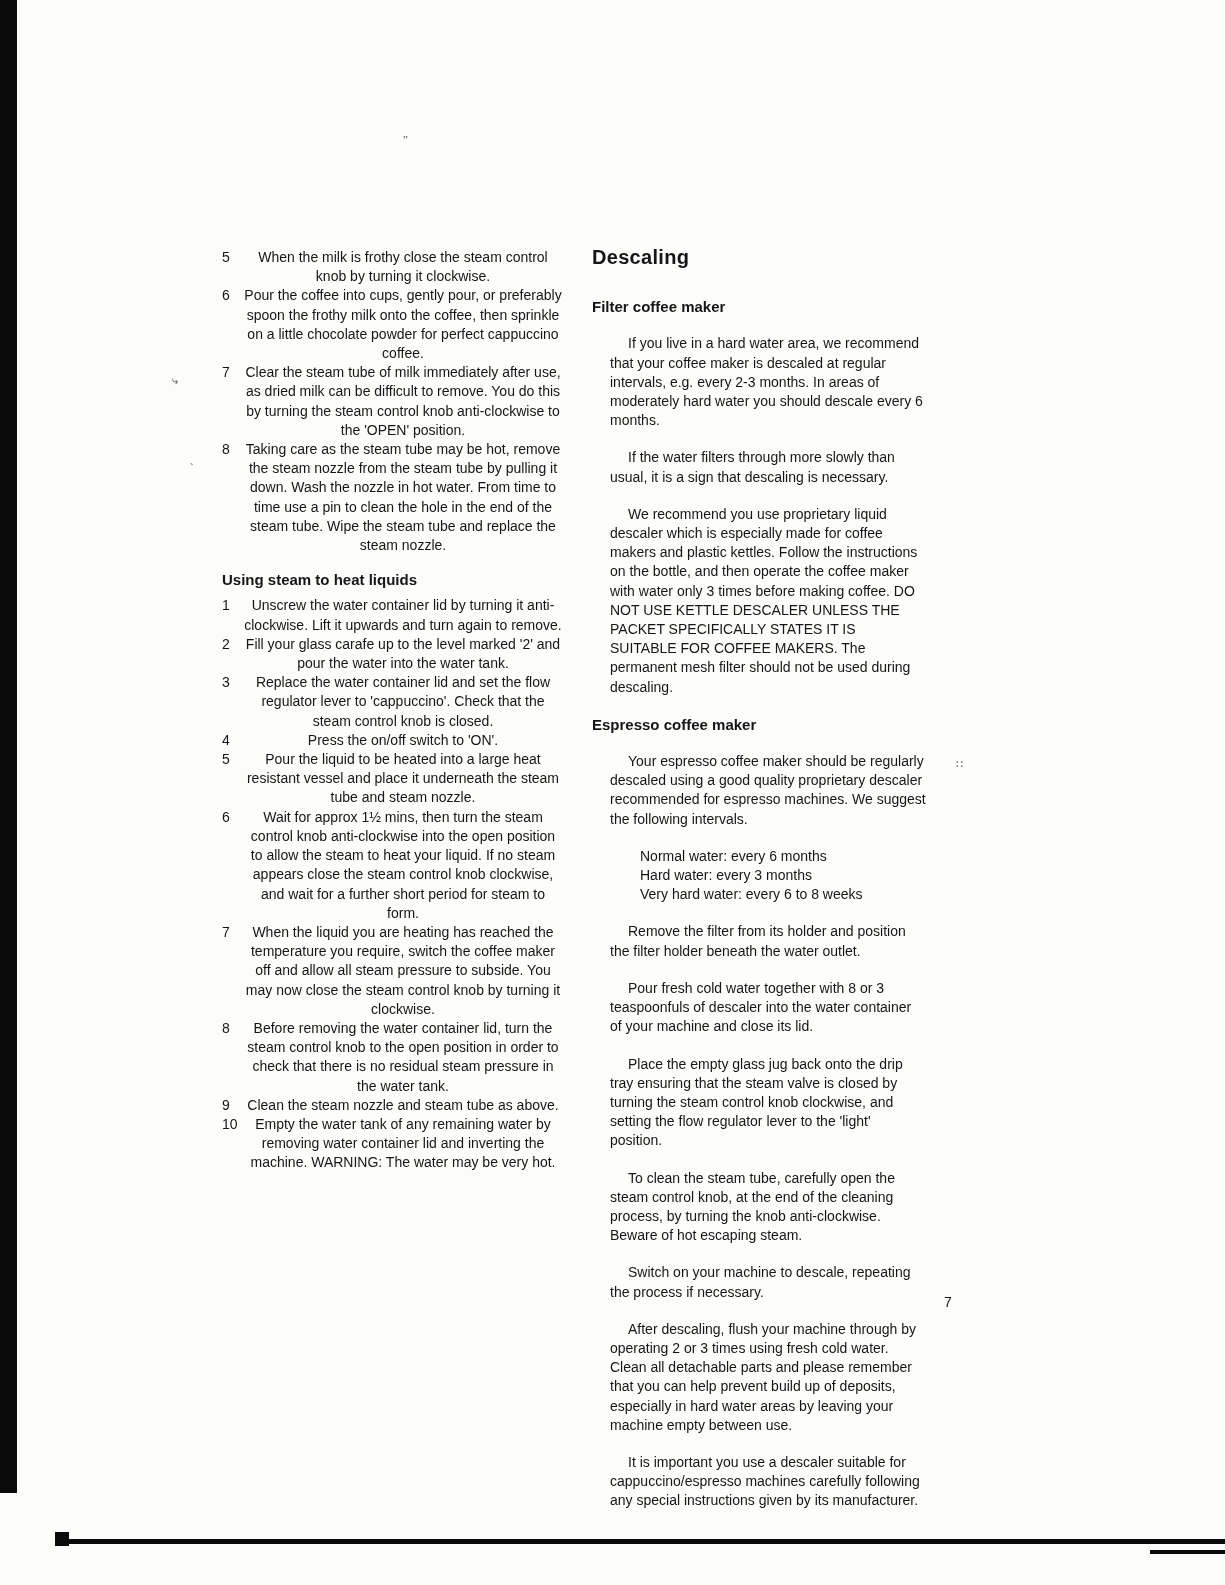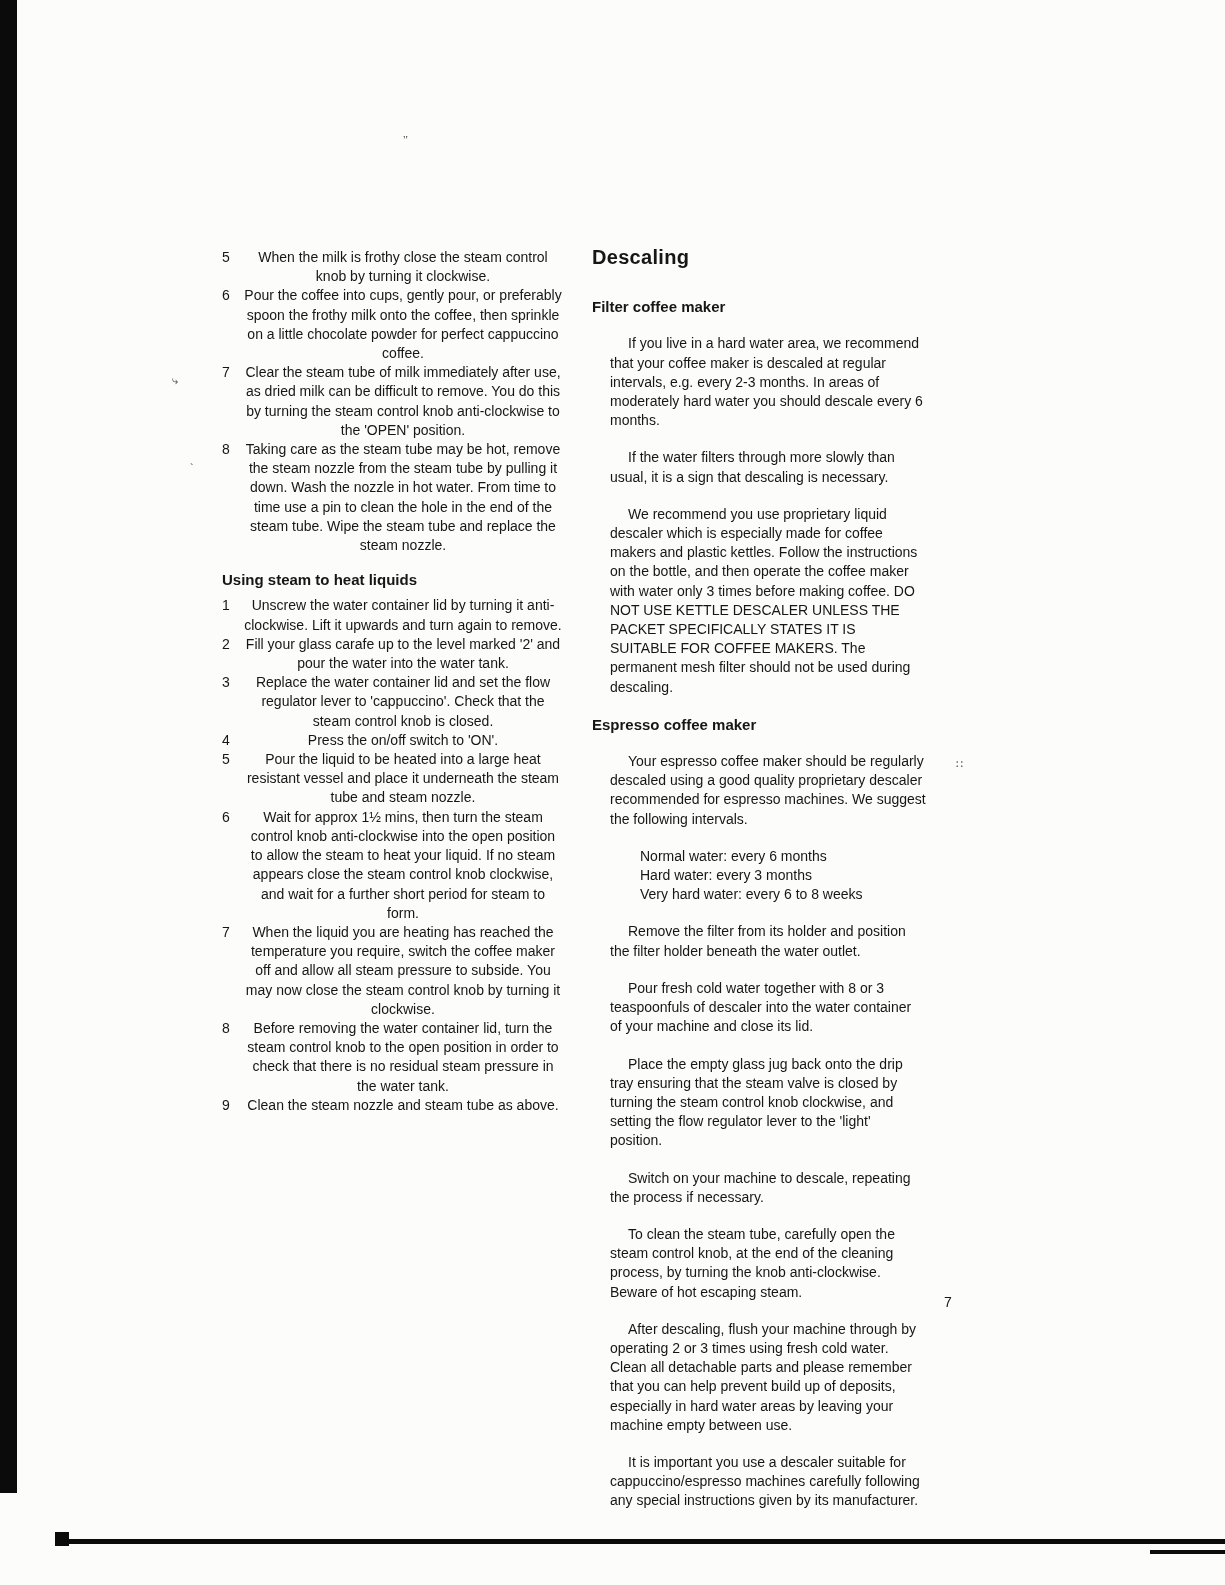--- a/index.html
+++ b/index.html
@@ -139,20 +139,24 @@
         <span class="txt">When the liquid you are heating has reached the temperature you require, switch the coffee maker off and allow all steam pressure to subside. You may now close the steam control knob by turning it clockwise.</span>
       </div>
       <div class="step">
         <span class="num">8</span>
         <span class="txt">Before removing the water container lid, turn the steam control knob to the open position in order to check that there is no residual steam pressure in the water tank.</span>
       </div>
       <div class="step">
         <span class="num">9</span>
         <span class="txt">Clean the steam nozzle and steam tube as above.</span>
       </div>
+      <div class="step">
+        <span class="num">10</span>
+        <span class="txt">Empty the water tank of any remaining water by removing water container lid and inverting the machine. WARNING: The water may be very hot.</span>
+      </div>
 
     </div>
 
     <div class="col-right">
 
       <h1 class="doc-title">Descaling</h1>
 
       <div class="section-heading">Filter coffee maker</div>
       <p class="para">If you live in a hard water area, we recommend that your coffee maker is descaled at regular intervals, e.g. every 2-3 months. In areas of moderately hard water you should descale every 6 months.</p>
       <p class="para">If the water filters through more slowly than usual, it is a sign that descaling is necessary.</p>
@@ -161,22 +165,22 @@
       <div class="section-heading">Espresso coffee maker</div>
       <p class="para">Your espresso coffee maker should be regularly descaled using a good quality proprietary descaler recommended for espresso machines. We suggest the following intervals.</p>
       <div class="intervals">
         <div>Normal water: every 6 months</div>
         <div>Hard water: every 3 months</div>
         <div>Very hard water: every 6 to 8 weeks</div>
       </div>
       <p class="para">Remove the filter from its holder and position the filter holder beneath the water outlet.</p>
       <p class="para">Pour fresh cold water together with 8 or 3 teaspoonfuls of descaler into the water container of your machine and close its lid.</p>
       <p class="para">Place the empty glass jug back onto the drip tray ensuring that the steam valve is closed by turning the steam control knob clockwise, and setting the flow regulator lever to the 'light' position.</p>
+      <p class="para">To clean the steam tube, carefully open the steam control knob, at the end of the cleaning process, by turning the knob anti-clockwise. Beware of hot escaping steam.</p>
       <p class="para">Switch on your machine to descale, repeating the process if necessary.</p>
-      <p class="para">To clean the steam tube, carefully open the steam control knob, at the end of the cleaning process, by turning the knob anti-clockwise. Beware of hot escaping steam.</p>
       <p class="para">After descaling, flush your machine through by operating 2 or 3 times using fresh cold water. Clean all detachable parts and please remember that you can help prevent build up of deposits, especially in hard water areas by leaving your machine empty between use.</p>
       <p class="para">It is important you use a descaler suitable for cappuccino/espresso machines carefully following any special instructions given by its manufacturer.</p>
 
     </div>
 
   </div>
 
   <div class="page-number">7</div>
 
 </div>

